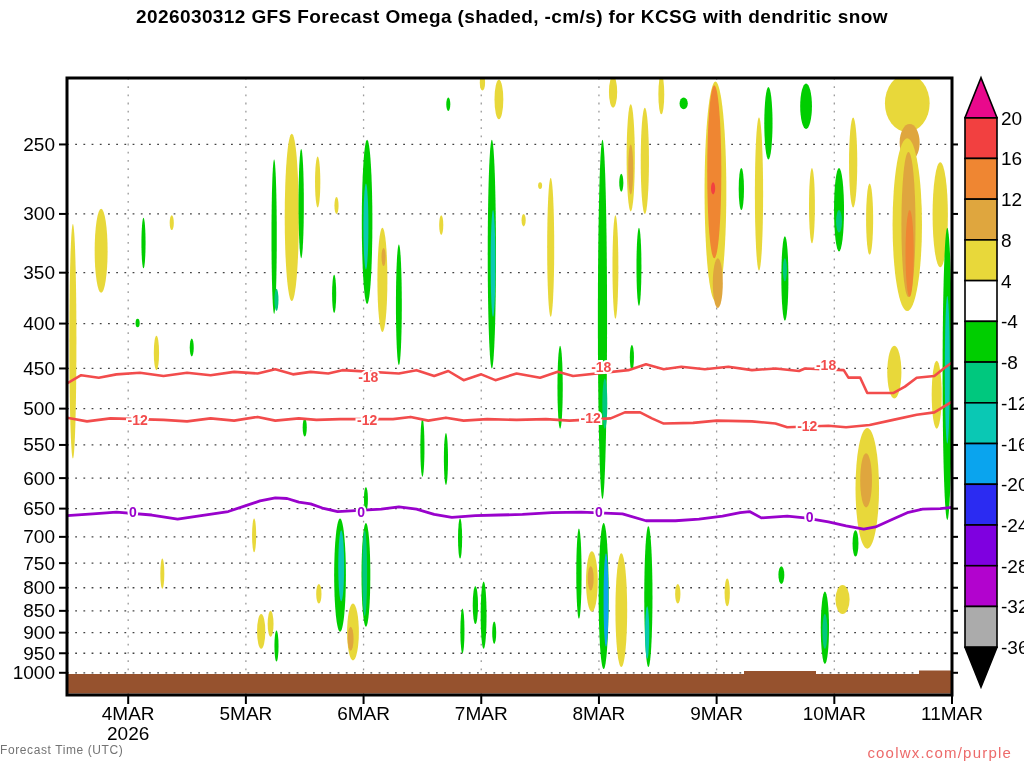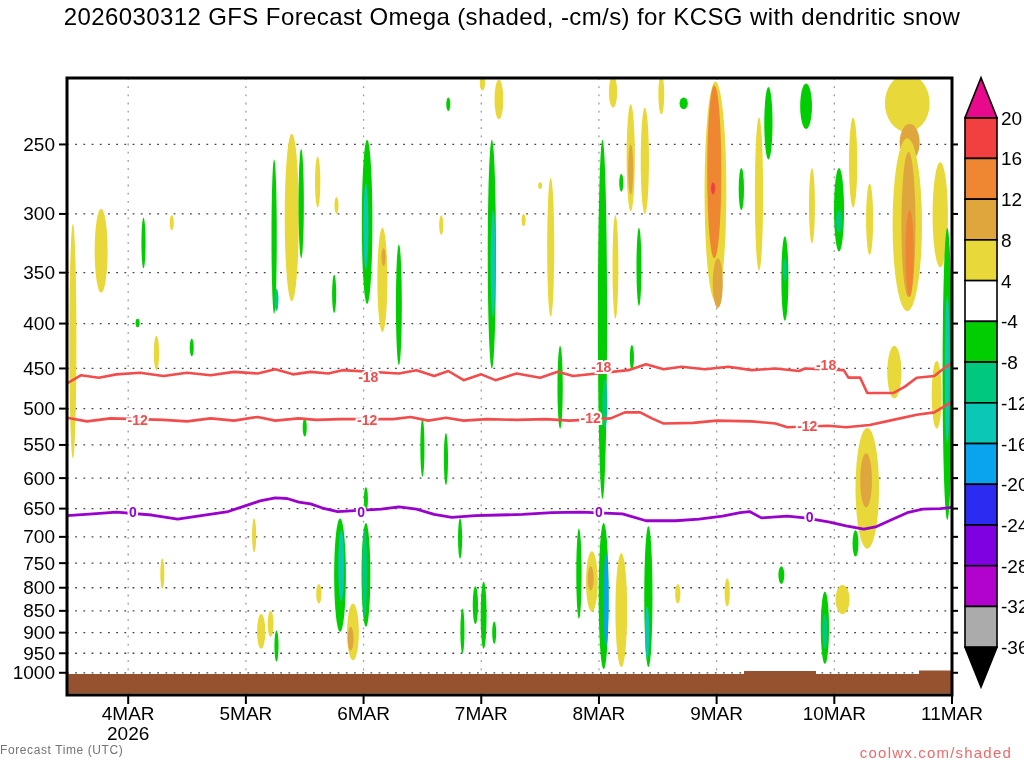--- a/index.html
+++ b/index.html
@@ -1,19 +1,19 @@
 <!DOCTYPE html>
 <html><head>
 <meta charset="utf-8">
 <style>
   html,body{margin:0;padding:0;background:#fff;}
   .page{position:relative;width:1024px;height:768px;background:#ffffff;overflow:hidden;
         font-family:"Liberation Sans", sans-serif;}
   .title{position:absolute;top:5px;left:0;width:1024px;text-align:center;color:#000;
-         font-size:24px;line-height:24.5px;letter-spacing:0.4px;font-weight:400;}
+         font-size:19px;line-height:24.5px;letter-spacing:0.4px;font-weight:700;}
   .xlabel{position:absolute;top:743px;left:0;width:1019px;text-align:left;color:#737373;
           font-size:12px;letter-spacing:0.6px;}
   .watermark{position:absolute;top:744px;right:12px;color:#ED6A6A;font-size:15px;letter-spacing:1.2px;}
   svg{position:absolute;top:0;left:0;}
 </style>
 </head>
 <body>
 
 <div class="page">
   <div class="title">
@@ -261,14 +261,14 @@
       <text x="1001" y="409.80999999999995" fill="#000" font-family="&quot;Liberation Sans&quot;, sans-serif" font-size="19px">-12</text>
       <text x="1001" y="450.53999999999996" fill="#000" font-family="&quot;Liberation Sans&quot;, sans-serif" font-size="19px">-16</text>
       <text x="1001" y="491.27" fill="#000" font-family="&quot;Liberation Sans&quot;, sans-serif" font-size="19px">-20</text>
       <text x="1001" y="532" fill="#000" font-family="&quot;Liberation Sans&quot;, sans-serif" font-size="19px">-24</text>
       <text x="1001" y="572.73" fill="#000" font-family="&quot;Liberation Sans&quot;, sans-serif" font-size="19px">-28</text>
       <text x="1001" y="613.46" fill="#000" font-family="&quot;Liberation Sans&quot;, sans-serif" font-size="19px">-32</text>
       <text x="1001" y="654.19" fill="#000" font-family="&quot;Liberation Sans&quot;, sans-serif" font-size="19px">-36</text>
     </svg>
 
   <div class="xlabel">Forecast Time (UTC)</div>
-  <div class="watermark">coolwx.com/shaded</div>
+  <div class="watermark">coolwx.com/purple</div>
 </div>
 
 </body></html>

